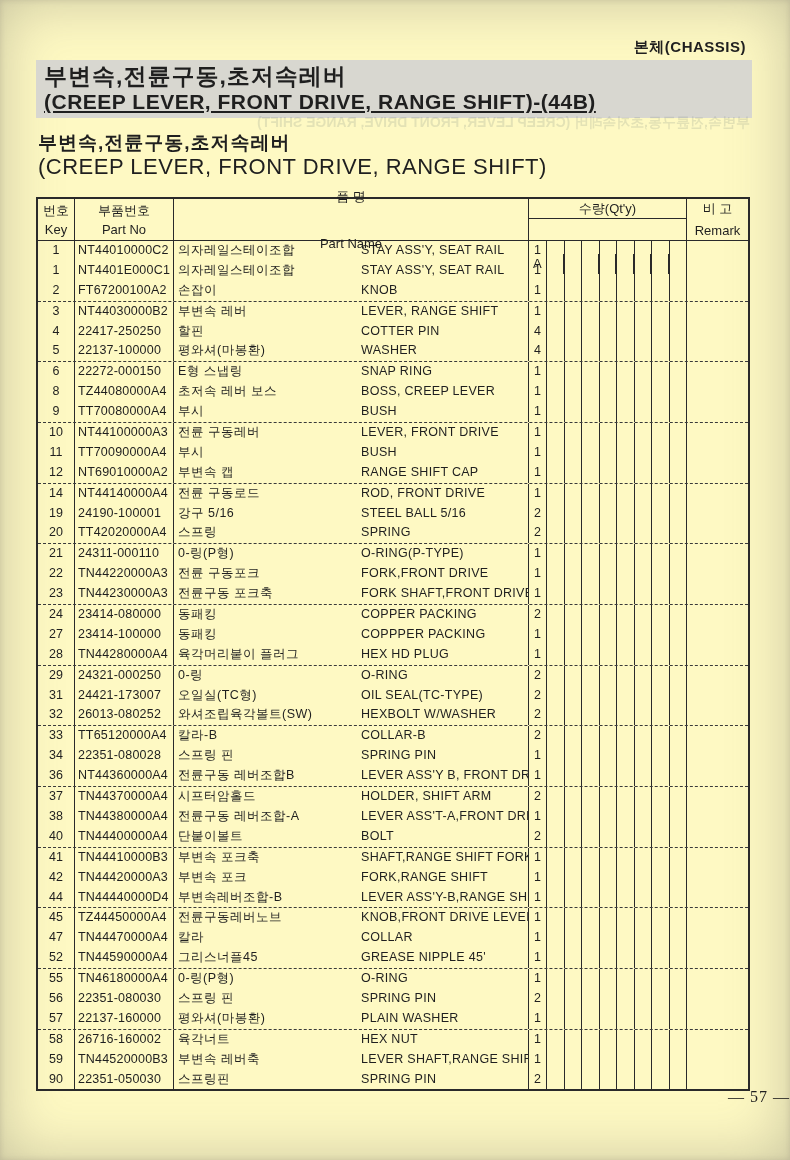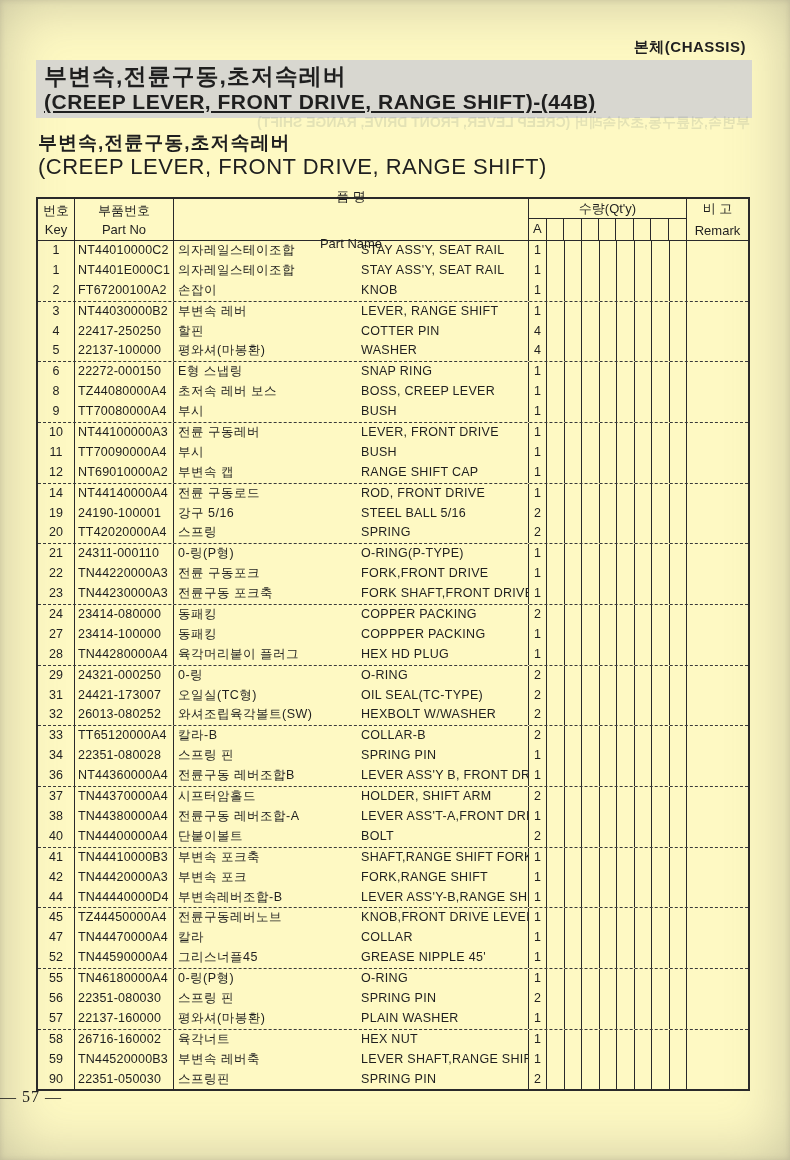--- a/index.html
+++ b/index.html
@@ -47,21 +47,21 @@
   }
   .cell{box-sizing:border-box;display:block;overflow:hidden;white-space:nowrap;}
   .br{border-right:1px solid #2a2a2a;}
   
   .thead{display:flex;height:41px;border-bottom:1px solid #2a2a2a;}
   .th{box-sizing:border-box;display:flex;flex-direction:column;justify-content:center;
       text-align:center;font-size:13px;line-height:19px;}
   .th-key{width:37px;}
   .th-partno{width:99px;}
   .th-name{width:355px;gap:28px;}
-  .th-qty{width:158px;display:flex;flex-direction:column;justify-content:space-between;}
+  .th-qty{width:158px;display:flex;flex-direction:column;justify-content:space-between;gap:35px;}
   .qty-top{height:20px;border-bottom:1px solid #2a2a2a;text-align:center;line-height:19px;box-sizing:border-box;}
   .qty-sub{display:flex;height:21px;}
   .qty-sub .sc{box-sizing:border-box;border-right:1px solid #2a2a2a;text-align:center;line-height:20px;}
   .qty-sub .sc.a{width:18px;}
   .qty-sub .sc.e{width:17.5px;}
   .qty-sub .sc:last-child{border-right:none;}
   .th-remark{width:61px;justify-content:space-between;}
   
   .grid-row{
     display:grid;
@@ -69,21 +69,21 @@
     height:19.9px;line-height:19.9px;
   }
   .grid-row.group-end{border-bottom:1px dashed #3a3a3a;}
   .c-key{text-align:center;}
   .c-partno{padding-left:3px;letter-spacing:.2px;}
   .c-nameko{padding-left:4px;letter-spacing:.5px;}
   .c-nameen{padding-left:6px;letter-spacing:.3px;}
   .c-qty{text-align:center;}
   .page-number{
     position:absolute;left:0;right:0;top:1088px;
-    text-align:left;font-family:"Liberation Serif", serif;
+    text-align:right;font-family:"Liberation Serif", serif;
     font-size:16px;letter-spacing:1px;
   }
 </style>
 </head>
 <body>
 
 <div class="page">
 
   <div class="corner-label">본체(CHASSIS)</div>
 

